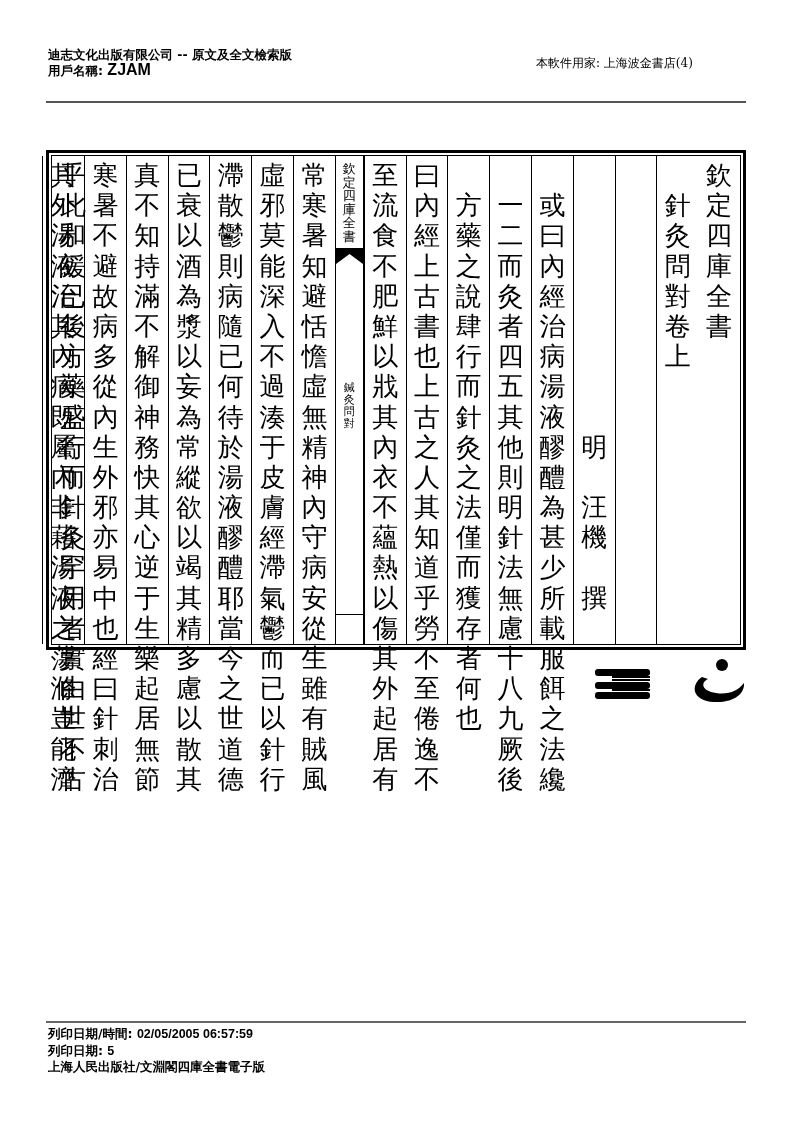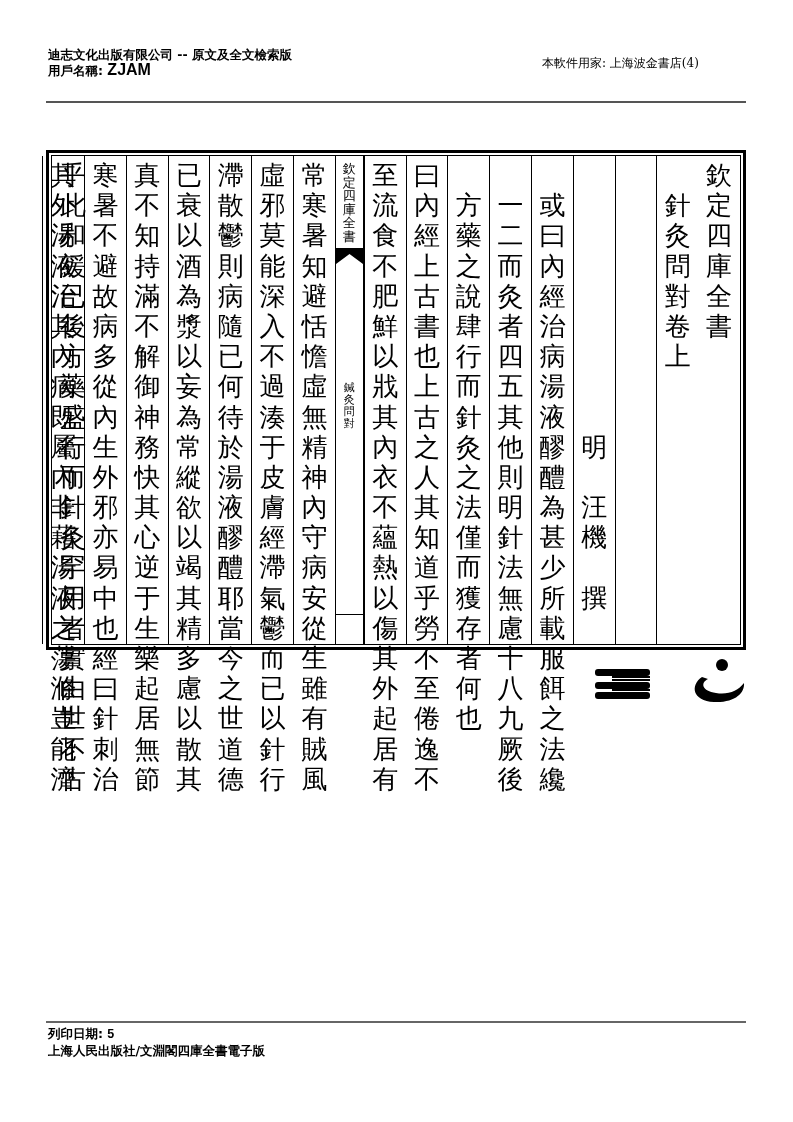--- a/index.html
+++ b/index.html
@@ -1,21 +1,21 @@
 <!DOCTYPE html>
 <html><head>
 <meta charset="utf-8">
 <style>
   html, body { margin: 0; padding: 0; background: #ffffff; }
   body { width: 793px; height: 1122px; position: relative; overflow: hidden;
          font-family: "DejaVu Serif", "Liberation Serif", serif; color: #000; }
   .hdr-left { position: absolute; left: 48px; top: 47px; font-family: "DejaVu Sans", sans-serif;
               font-weight: bold; font-size: 12.5px; line-height: 15px; }
   .hdr-right { position: absolute; left: 536px; top: 50px; font-family: "DejaVu Serif", serif;
-               font-size: 12px; line-height: 27px; margin-left: 6px; }
+               font-size: 12px; line-height: 27px; }
   .hdr-rule { position: absolute; left: 46px; top: 101px; width: 700px; height: 2px; background: #555; }
 
   .frame { position: absolute; left: 46px; top: 150px; width: 700px; height: 500px;
            border: 3px solid #000; box-sizing: border-box; }
   .frame-inner { position: absolute; left: 2px; top: 2px; right: 2px; bottom: 2px;
                  border: 1px solid #000; }
   .col { position: absolute; top: 0; bottom: 0; border-left: 1px solid #000; box-sizing: border-box; }
   .col:first-child { border-left: none; }
   .vtext { position: absolute; left: 0; right: 0; display: flex; flex-direction: column;
            align-items: center; font-size: 26px; line-height: 30.2px; }
@@ -435,15 +435,16 @@
     </g>
     <g fill="#000">
       <circle cx="132" cy="10" r="6"></circle>
       <path d="M112 22 C100 30 102 46 124 47 C145 48 155 38 154 28 C148 36 138 40 126 38 C112 36 110 28 118 24 Z"></path>
     </g>
   </svg>
 </div>
 
 <div class="ftr-rule"></div>
 <div class="ftr">
+  <div><span>列印日期/時間: </span><span style="font-family:'Liberation Sans',sans-serif;">02/05/2005 06:57:59</span></div>
   <div><span>列印日期: </span><span style="font-family:'Liberation Sans',sans-serif;">5</span></div>
   <div>上海人民出版社/文淵閣四庫全書電子版</div>
 </div>
 
 </body></html>

